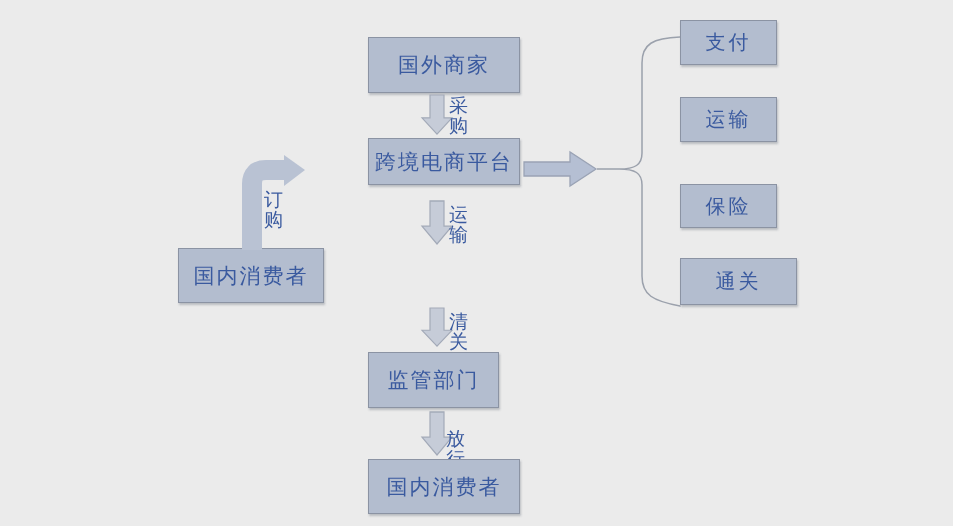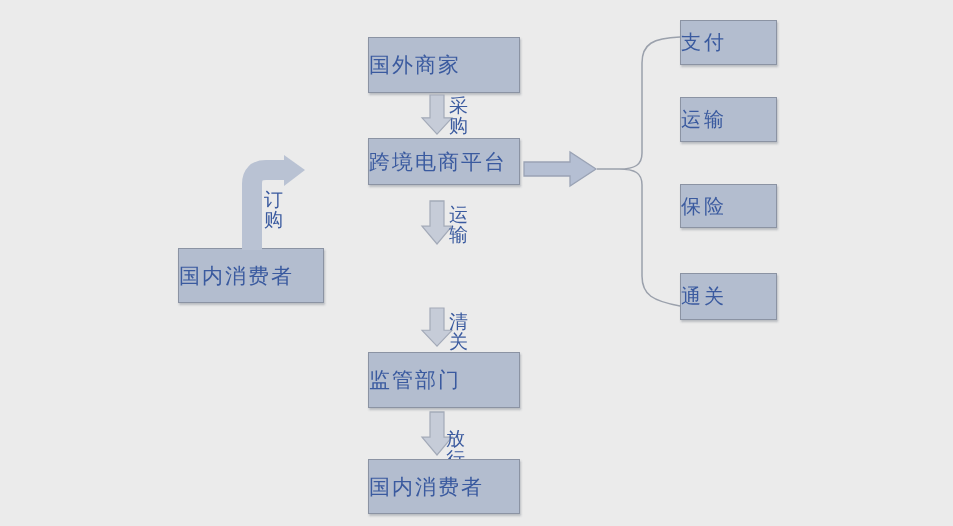--- a/index.html
+++ b/index.html
@@ -1,19 +1,19 @@
 <!DOCTYPE html>
 <html><head>
 <meta charset="utf-8">
 <style>
   html,body{margin:0;padding:0}
   body{background:#ebebeb;font-family:"DejaVu Sans","Liberation Sans",sans-serif}
   .stage{position:relative;width:953px;height:526px;background:#ebebeb;overflow:hidden}
   .node{
-    position:absolute;display:flex;align-items:center;justify-content:flex-start;
+    position:absolute;display:flex;align-items:center;justify-content:center;
     background:#b3bdcf;border:1.5px solid #8b93a3;color:#3a5a9f;
     font-size:21px;letter-spacing:2px;box-sizing:border-box;
     box-shadow:1px 2px 2px rgba(125,130,142,.45);
   }
   .node.small{font-size:20px;letter-spacing:3px}
   .v-label{
     position:absolute;width:22px;color:#3a5a9f;font-size:19px;line-height:20px;
     word-break:break-all;letter-spacing:0;
   }
   svg.cnx{position:absolute;overflow:visible}
@@ -50,21 +50,21 @@
     <polygon points="9,0 23,0 23,24 31,24 16,41 1,24 9,24" fill="#c6ccd8" stroke="#a3aab8" stroke-width="1.2"></polygon>
   </svg>
   <div class="v-label" style="left:449px;top:204px">运输</div>
 
 
   <svg class="cnx" style="left:421px;top:308px" width="32" height="39" viewBox="0 0 32 42" preserveAspectRatio="none">
     <polygon points="9,0 23,0 23,24 31,24 16,41 1,24 9,24" fill="#c6ccd8" stroke="#a3aab8" stroke-width="1.2"></polygon>
   </svg>
   <div class="v-label" style="left:449px;top:311px">清关</div>
 
-  <div class="node" style="left:368px;top:352px;width:152px;height:56px">
+  <div class="node" style="left:368px;top:352px;width:131px;height:56px">
     <span>监管部门</span>
   </div>
 
   <svg class="cnx" style="left:421px;top:412px" width="32" height="44" viewBox="0 0 32 42" preserveAspectRatio="none">
     <polygon points="9,0 23,0 23,24 31,24 16,41 1,24 9,24" fill="#c6ccd8" stroke="#a3aab8" stroke-width="1.2"></polygon>
   </svg>
   <div class="v-label" style="left:446px;top:428px">放行</div>
 
   <div class="node" style="left:368px;top:459px;width:152px;height:55px">
     <span>国内消费者</span>
@@ -80,17 +80,17 @@
 
   <div class="node small" style="left:680px;top:20px;width:97px;height:45px">
     <span>支付</span>
   </div>
   <div class="node small" style="left:680px;top:97px;width:97px;height:45px">
     <span>运输</span>
   </div>
   <div class="node small" style="left:680px;top:184px;width:97px;height:44px">
     <span>保险</span>
   </div>
-  <div class="node small" style="left:680px;top:273px;width:97px;height:47px">
+  <div class="node small" style="left:680px;top:258px;width:117px;height:47px">
     <span>通关</span>
   </div>
 
 </div>
 
 </body></html>

